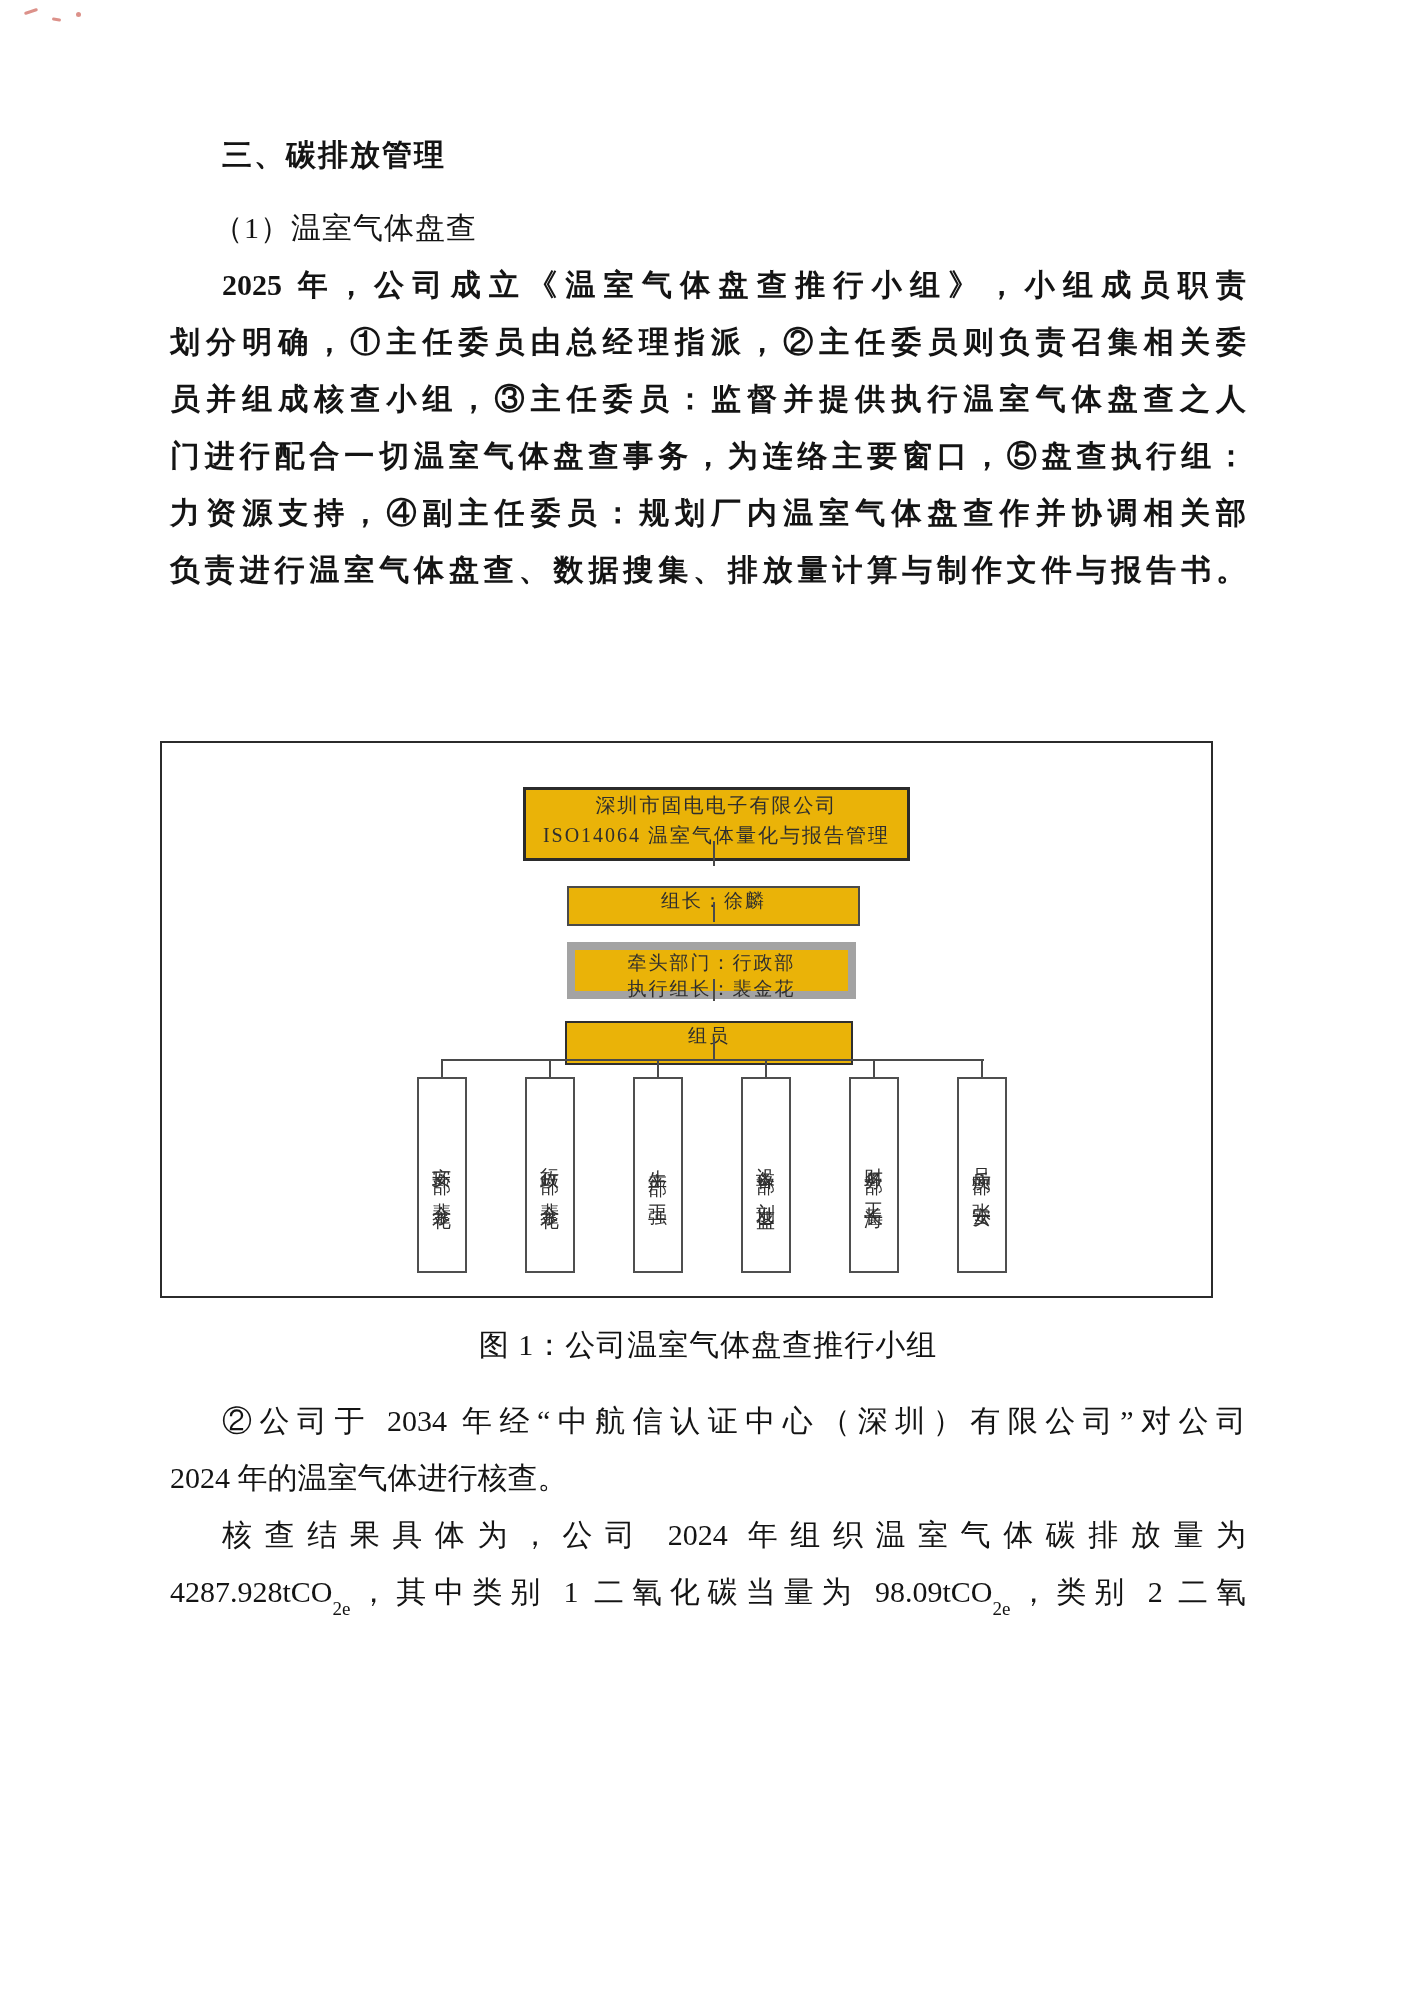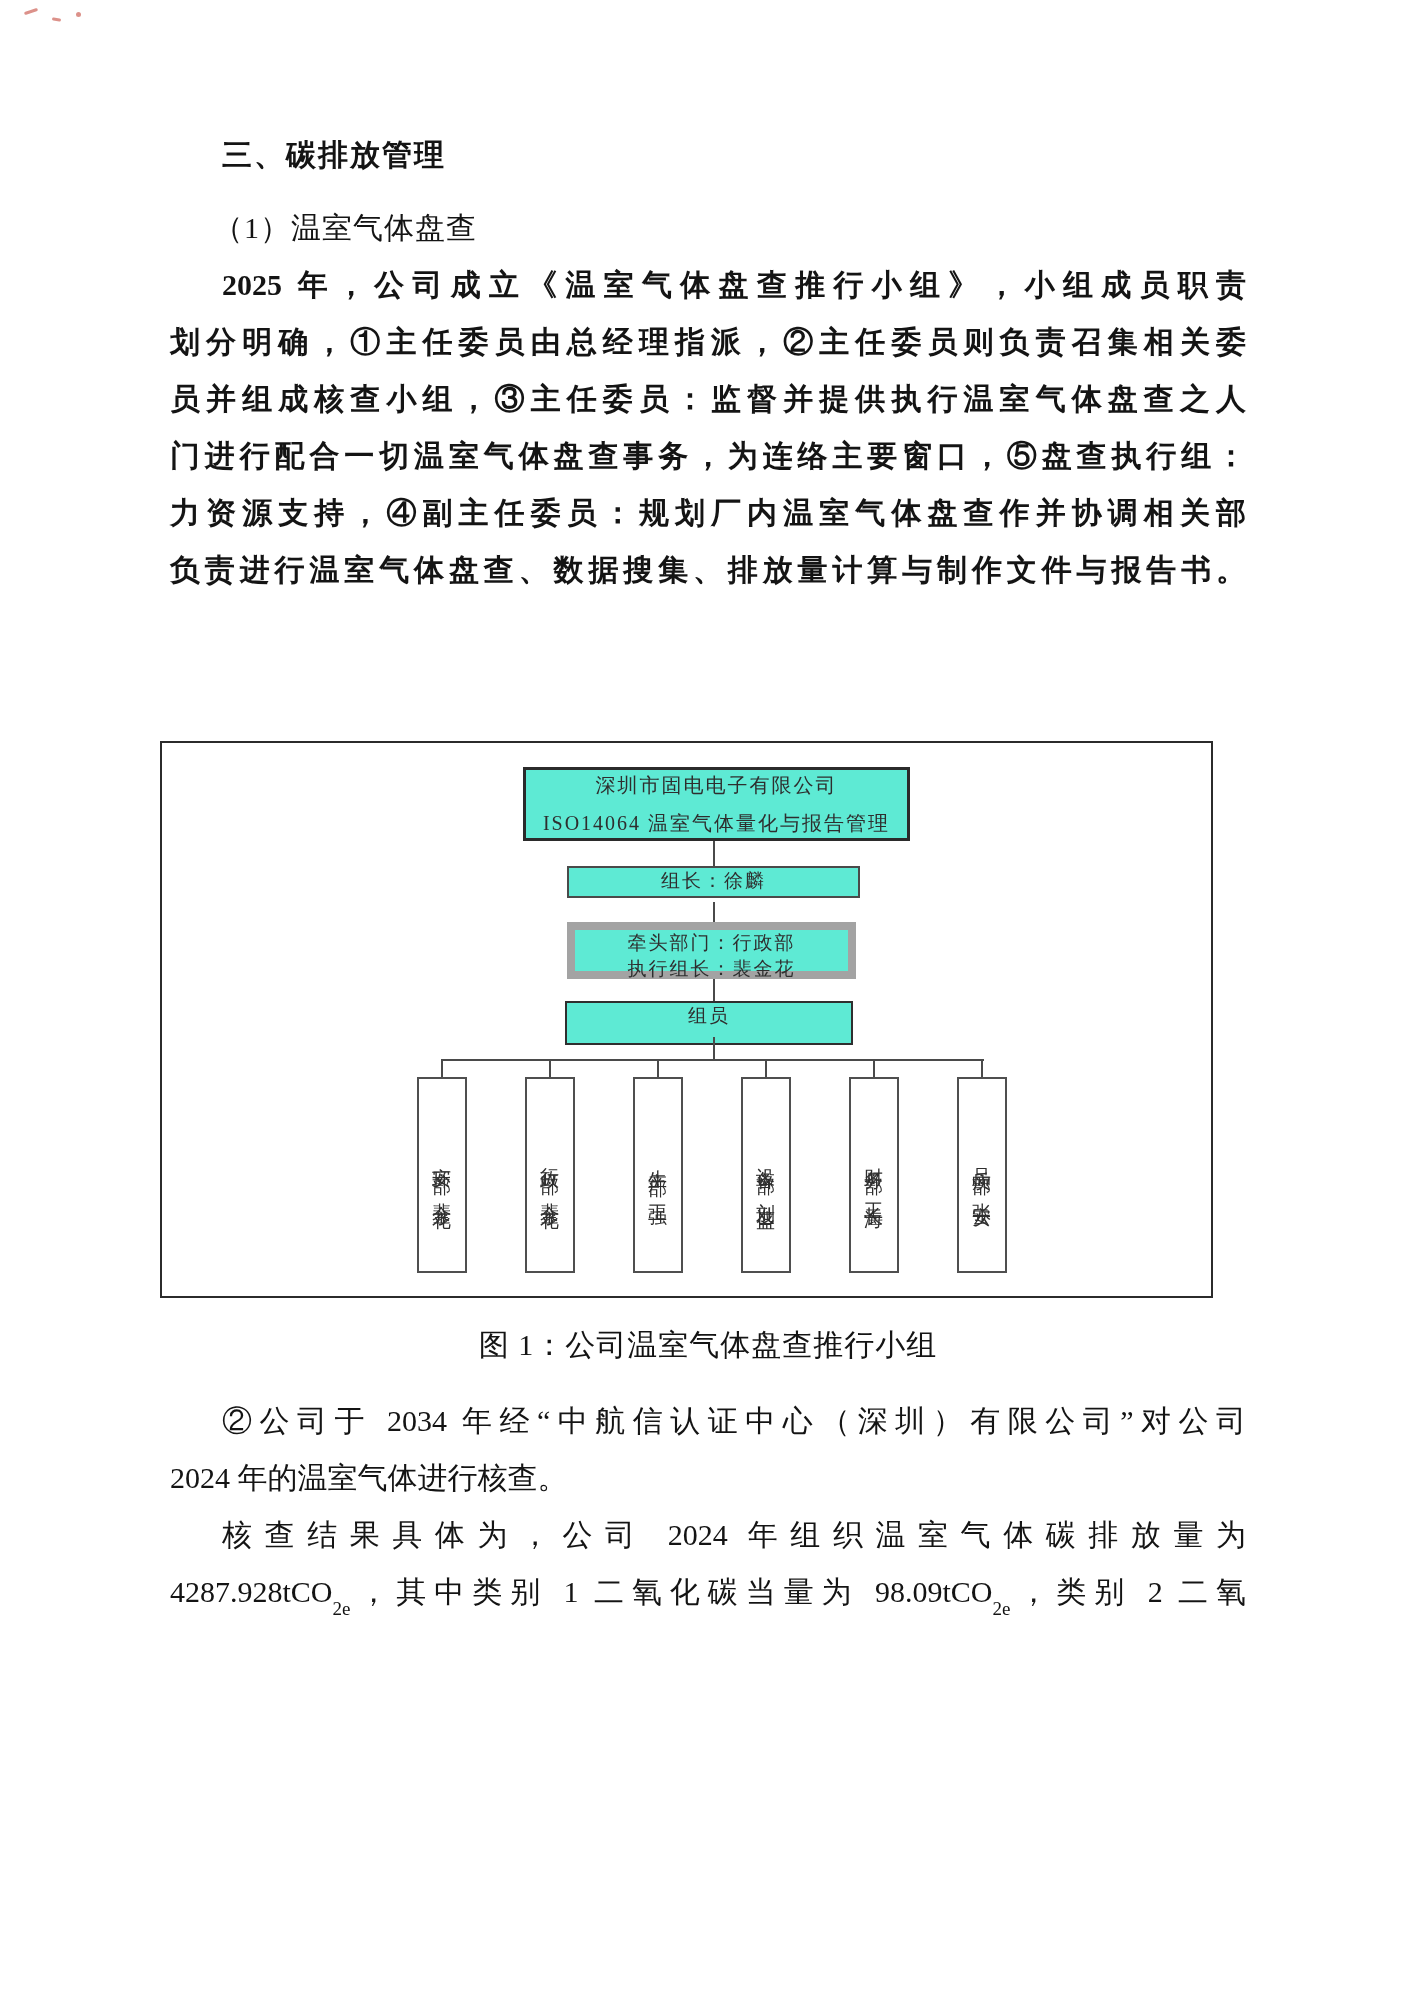--- a/index.html
+++ b/index.html
@@ -32,30 +32,30 @@
   .fig-caption{
     left:170px;top:1316px;width:1076px;text-align:center;
     font-size:30px;line-height:57px;letter-spacing:1px;
   }
   
   .frame{
     left:160px;top:741px;width:1053px;height:557px;
     border:2px solid #2b2b2b;box-sizing:border-box;background:#fff;
   }
   .node{
-    position:absolute;box-sizing:border-box;background:#5eead4;
-    display:flex;flex-direction:column;align-items:center;justify-content:space-between;
-    text-align:center;color:#2e2e2e;
+    position:absolute;box-sizing:border-box;background:#eab308;
+    display:flex;flex-direction:column;align-items:center;justify-content:flex-start;
+    text-align:center;color:#2e2e2e;margin-top:20px;
   }
   .node-company{
     left:361px;top:24px;width:387px;height:74px;border:3px solid #2b2b2b;
     font-size:20px;line-height:30px;letter-spacing:2px;
   }
   .node-leader{
-    left:405px;top:123px;width:293px;height:32px;border:2px solid #4a4a4a;
+    left:405px;top:123px;width:293px;height:40px;border:2px solid #4a4a4a;
     font-size:19px;letter-spacing:2px;
   }
   .node-dept{
     left:405px;top:179px;width:289px;height:57px;border:8px solid #a3a3a3;
     font-size:19px;line-height:26px;letter-spacing:2px;
   }
   .node-members{
     left:403px;top:258px;width:288px;height:44px;border:2px solid #2f2f2f;
     font-size:19px;letter-spacing:2px;
   }

